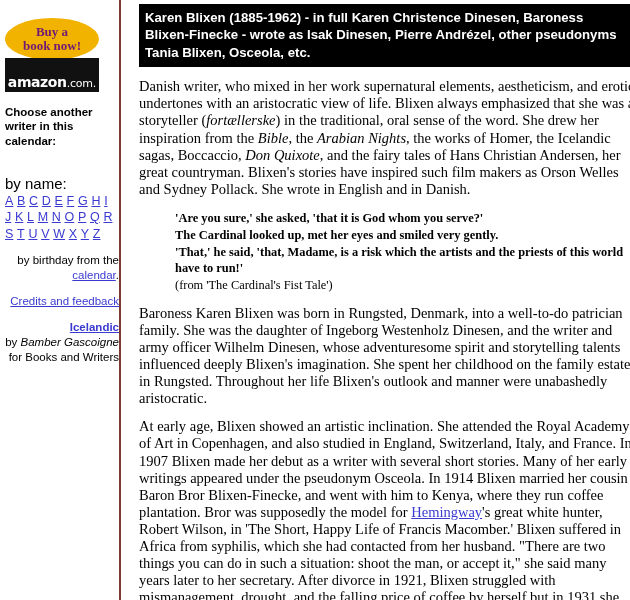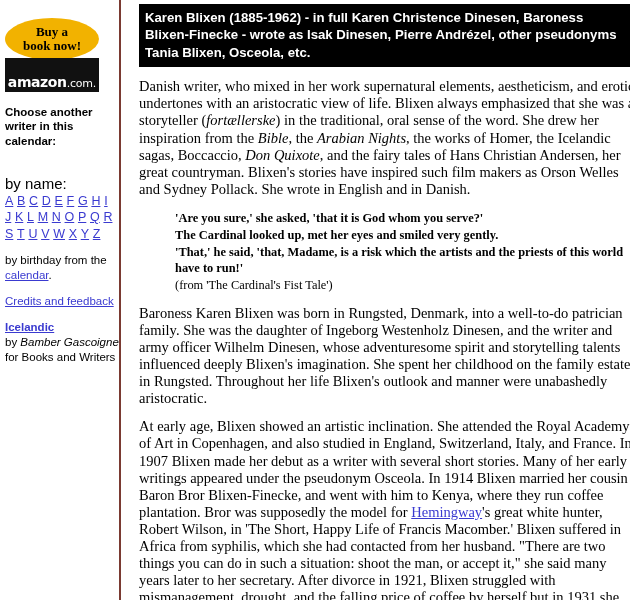--- a/index.html
+++ b/index.html
@@ -71,21 +71,21 @@
     flex-direction: column;
     align-items: center;
     justify-content: center;
     line-height: 1.05;
     box-sizing: border-box;
   }
   .amazon-oval span {
     font-family: "Liberation Serif", "DejaVu Serif", serif;
     font-weight: bold;
     font-size: 13px;
-    color: #000000;
+    color: #701a75;
   }
   .amazon-bar {
     width: 94px;
     background: #111111;
     text-align: center;
     padding: 16px 0 2px 0;
     box-sizing: border-box;
     margin-top: -2px;
   }
   .amazon-bar .az1 {
@@ -123,20 +123,21 @@
     text-decoration: underline;
     font-size: 12.5px;
     font-weight: normal;
     margin-right: 0.5px;
   }
   .sb-block {
     margin-top: 11px;
     font-size: 11.5px;
     line-height: 1.3;
     width: 114px;
+    text-align: right;
   }
   .sb-block a, .sb-link {
     color: #3a3ad0;
     text-decoration: underline;
   }
   .sb-block.bold a {
     font-weight: bold;
   }
   .sb-ital { font-style: italic; }
 

